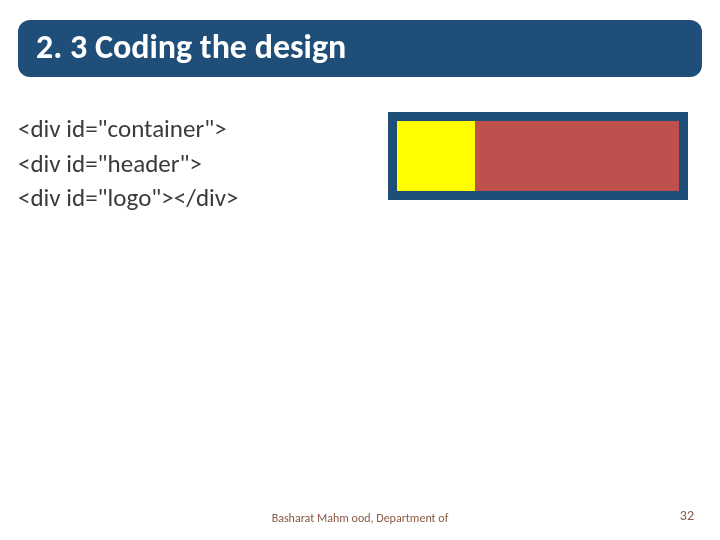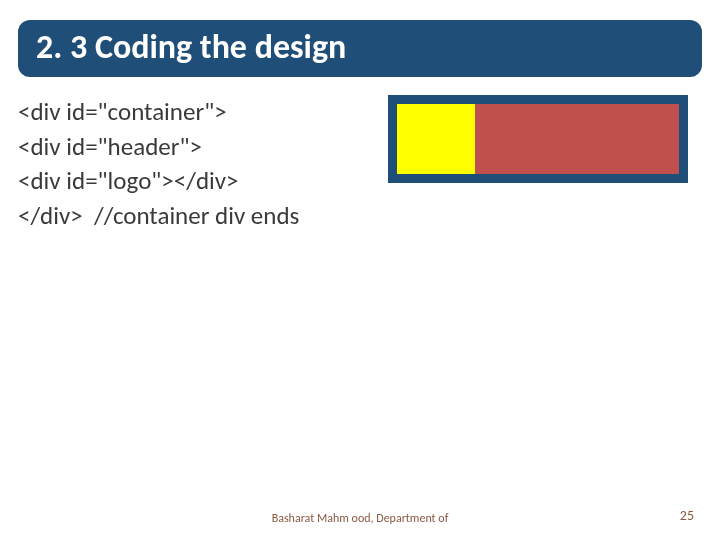--- a/index.html
+++ b/index.html
@@ -5,21 +5,21 @@
   * { margin: 0; padding: 0; box-sizing: border-box; }
   body {
     width: 720px;
     height: 540px;
     background: #ffffff;
     font-family: Calibri, Arial, sans-serif;
     position: relative;
     overflow: hidden;
   }
   .title-bar {
-    margin: 20px 18px 18px 18px;
+    margin: 20px 18px 35px 18px;
     background: #1f4e79;
     border-radius: 12px;
     padding: 6px 18px 10px 18px;
   }
   .title-text {
     color: #ffffff;
     font-size: 34px;
     font-weight: 700;
   }
   .content {
@@ -93,31 +93,30 @@
 <div class="title-bar">
   <div class="title-text">2. 3 Coding the design</div>
 </div>
 
 <div class="content">
 
   <div class="code-lines">
     <div>&lt;div id="container"&gt;</div>
     <div>&lt;div id="header"&gt;</div>
     <div>&lt;div id="logo"&gt;&lt;/div&gt;</div>
-    <div>&lt;/div&gt;  //container div ends</div>
   </div>
 
   <div class="diagram">
     <div class="diagram-nav">
       <div class="diagram-logo"></div>
       <div class="diagram-banner"></div>
     </div>
   </div>
 
 </div>
 
 <div class="footer">
   <div class="footer-text">
     <span>Basharat Mahm ood, Department of</span><br>
   </div>
 </div>
 
-<div class="page-num">25</div>
+<div class="page-num">32</div>
 
 </body></html>

